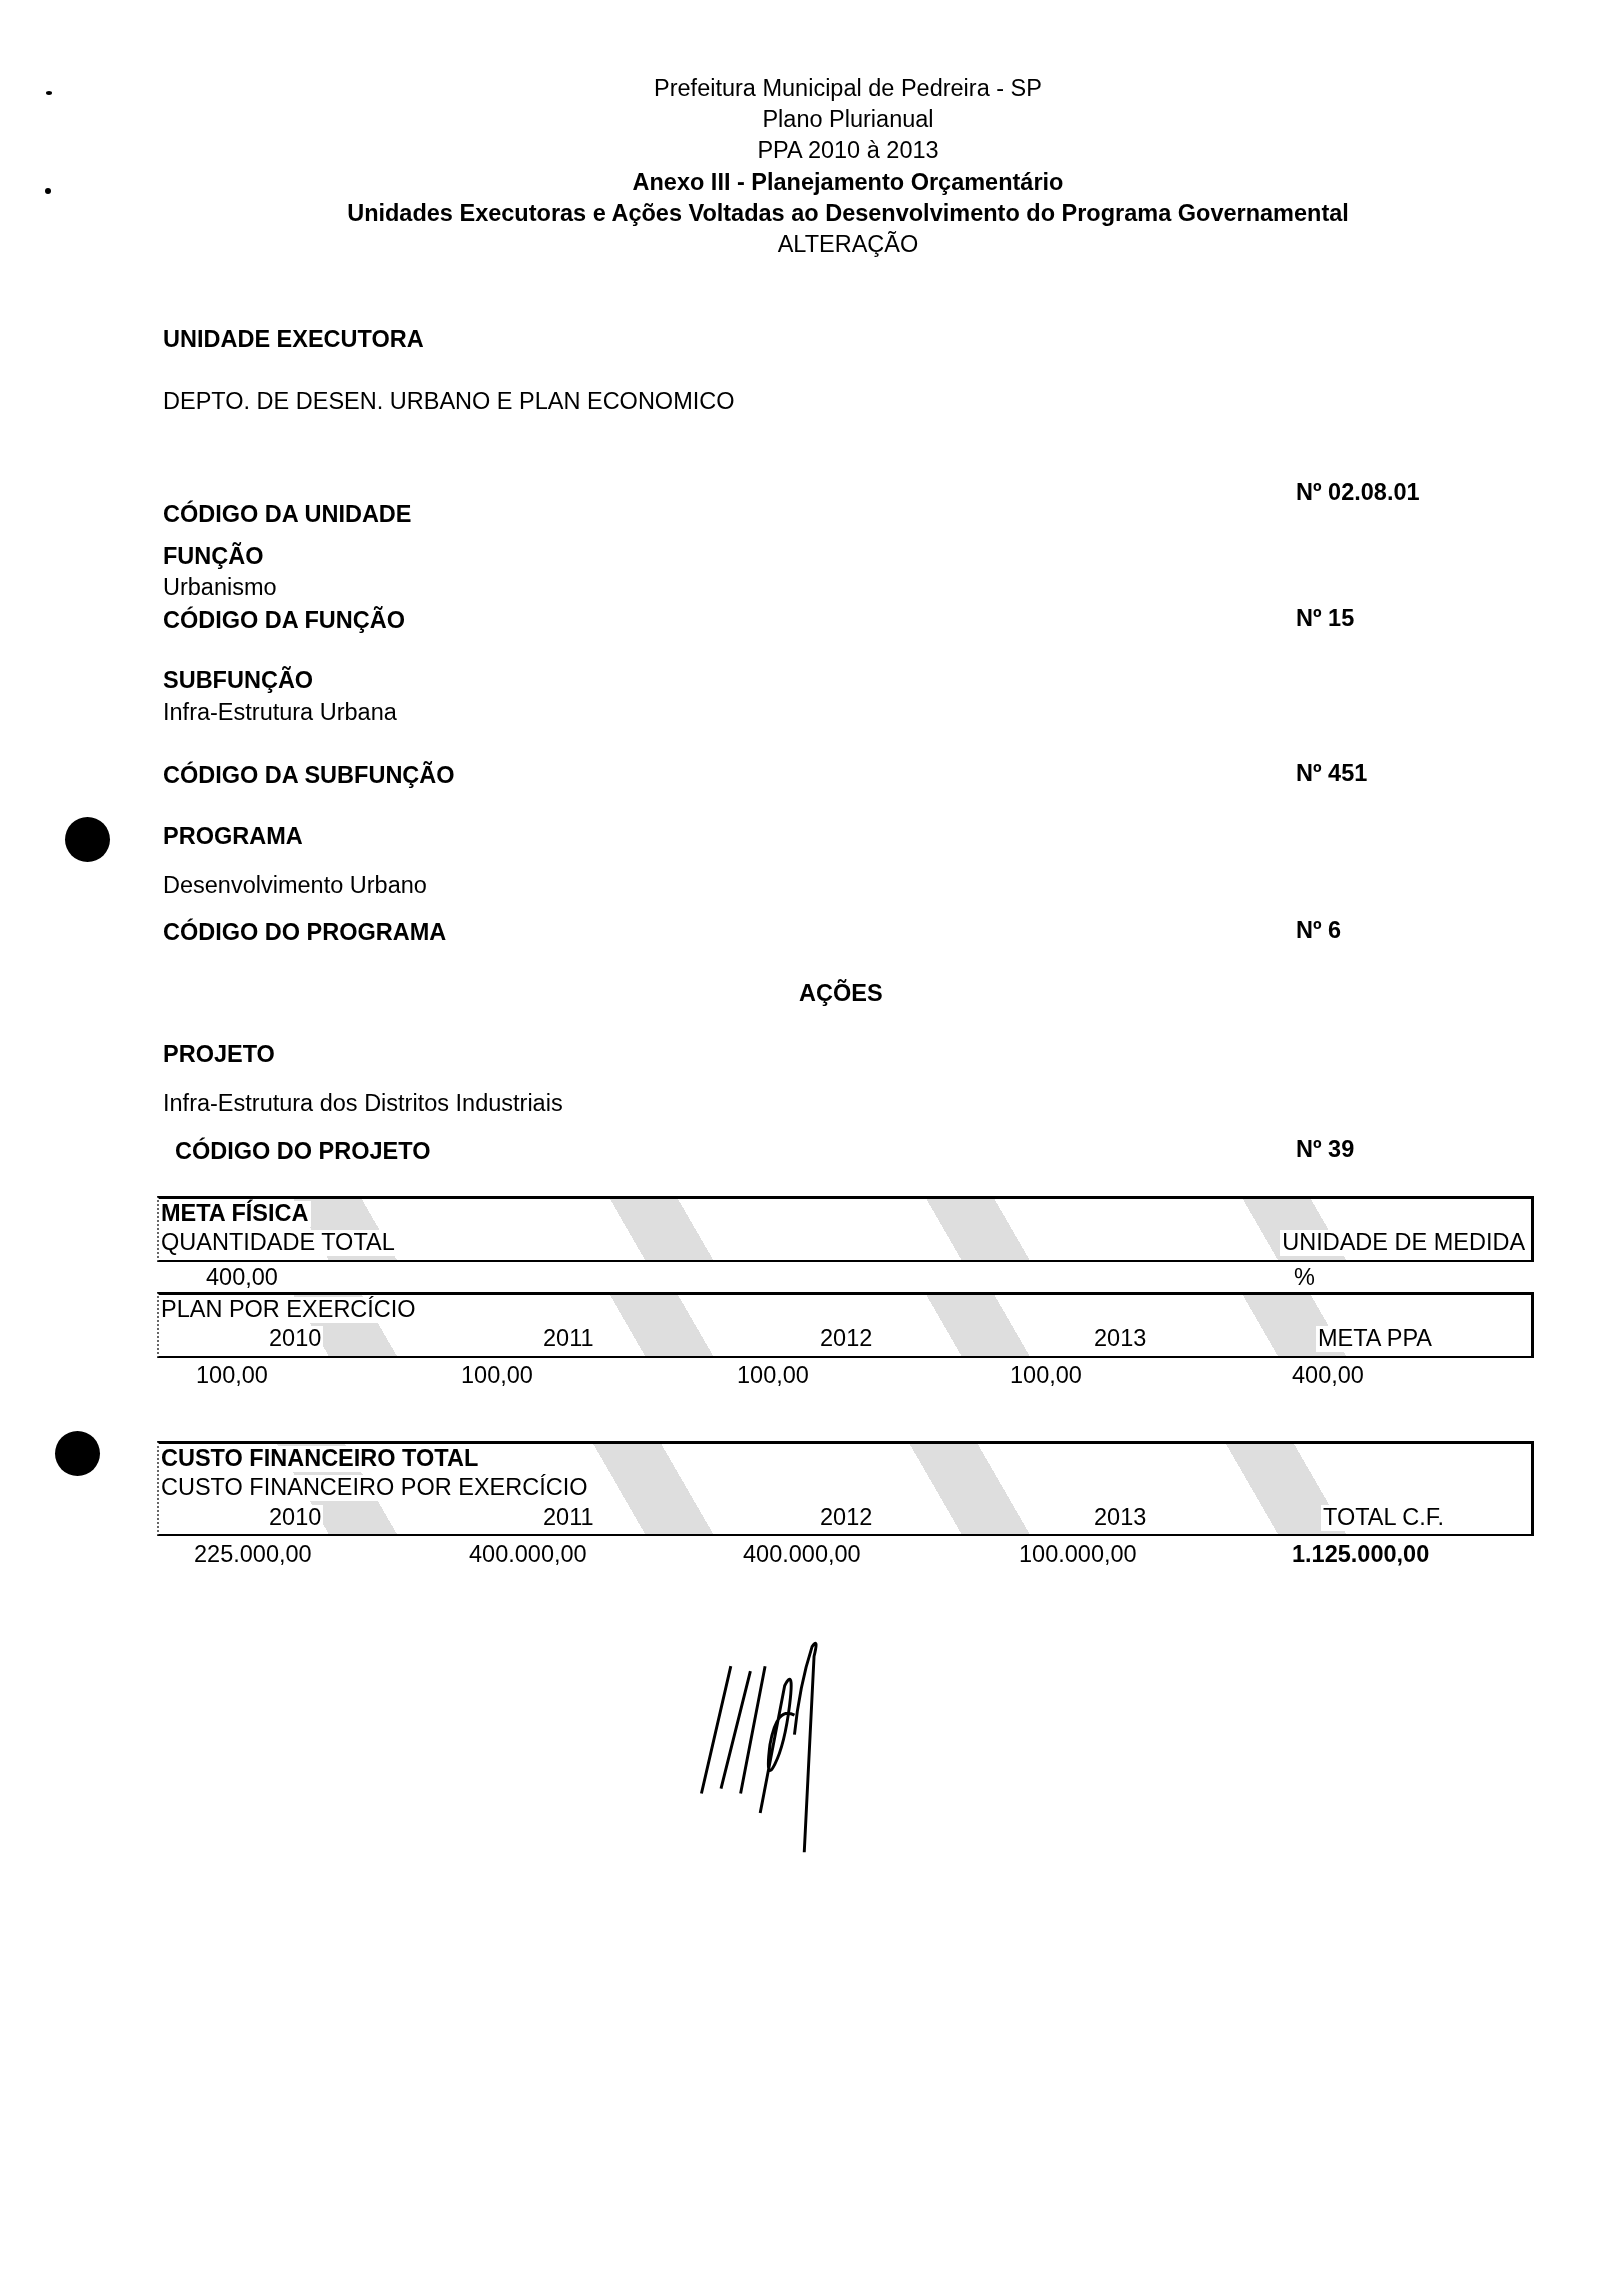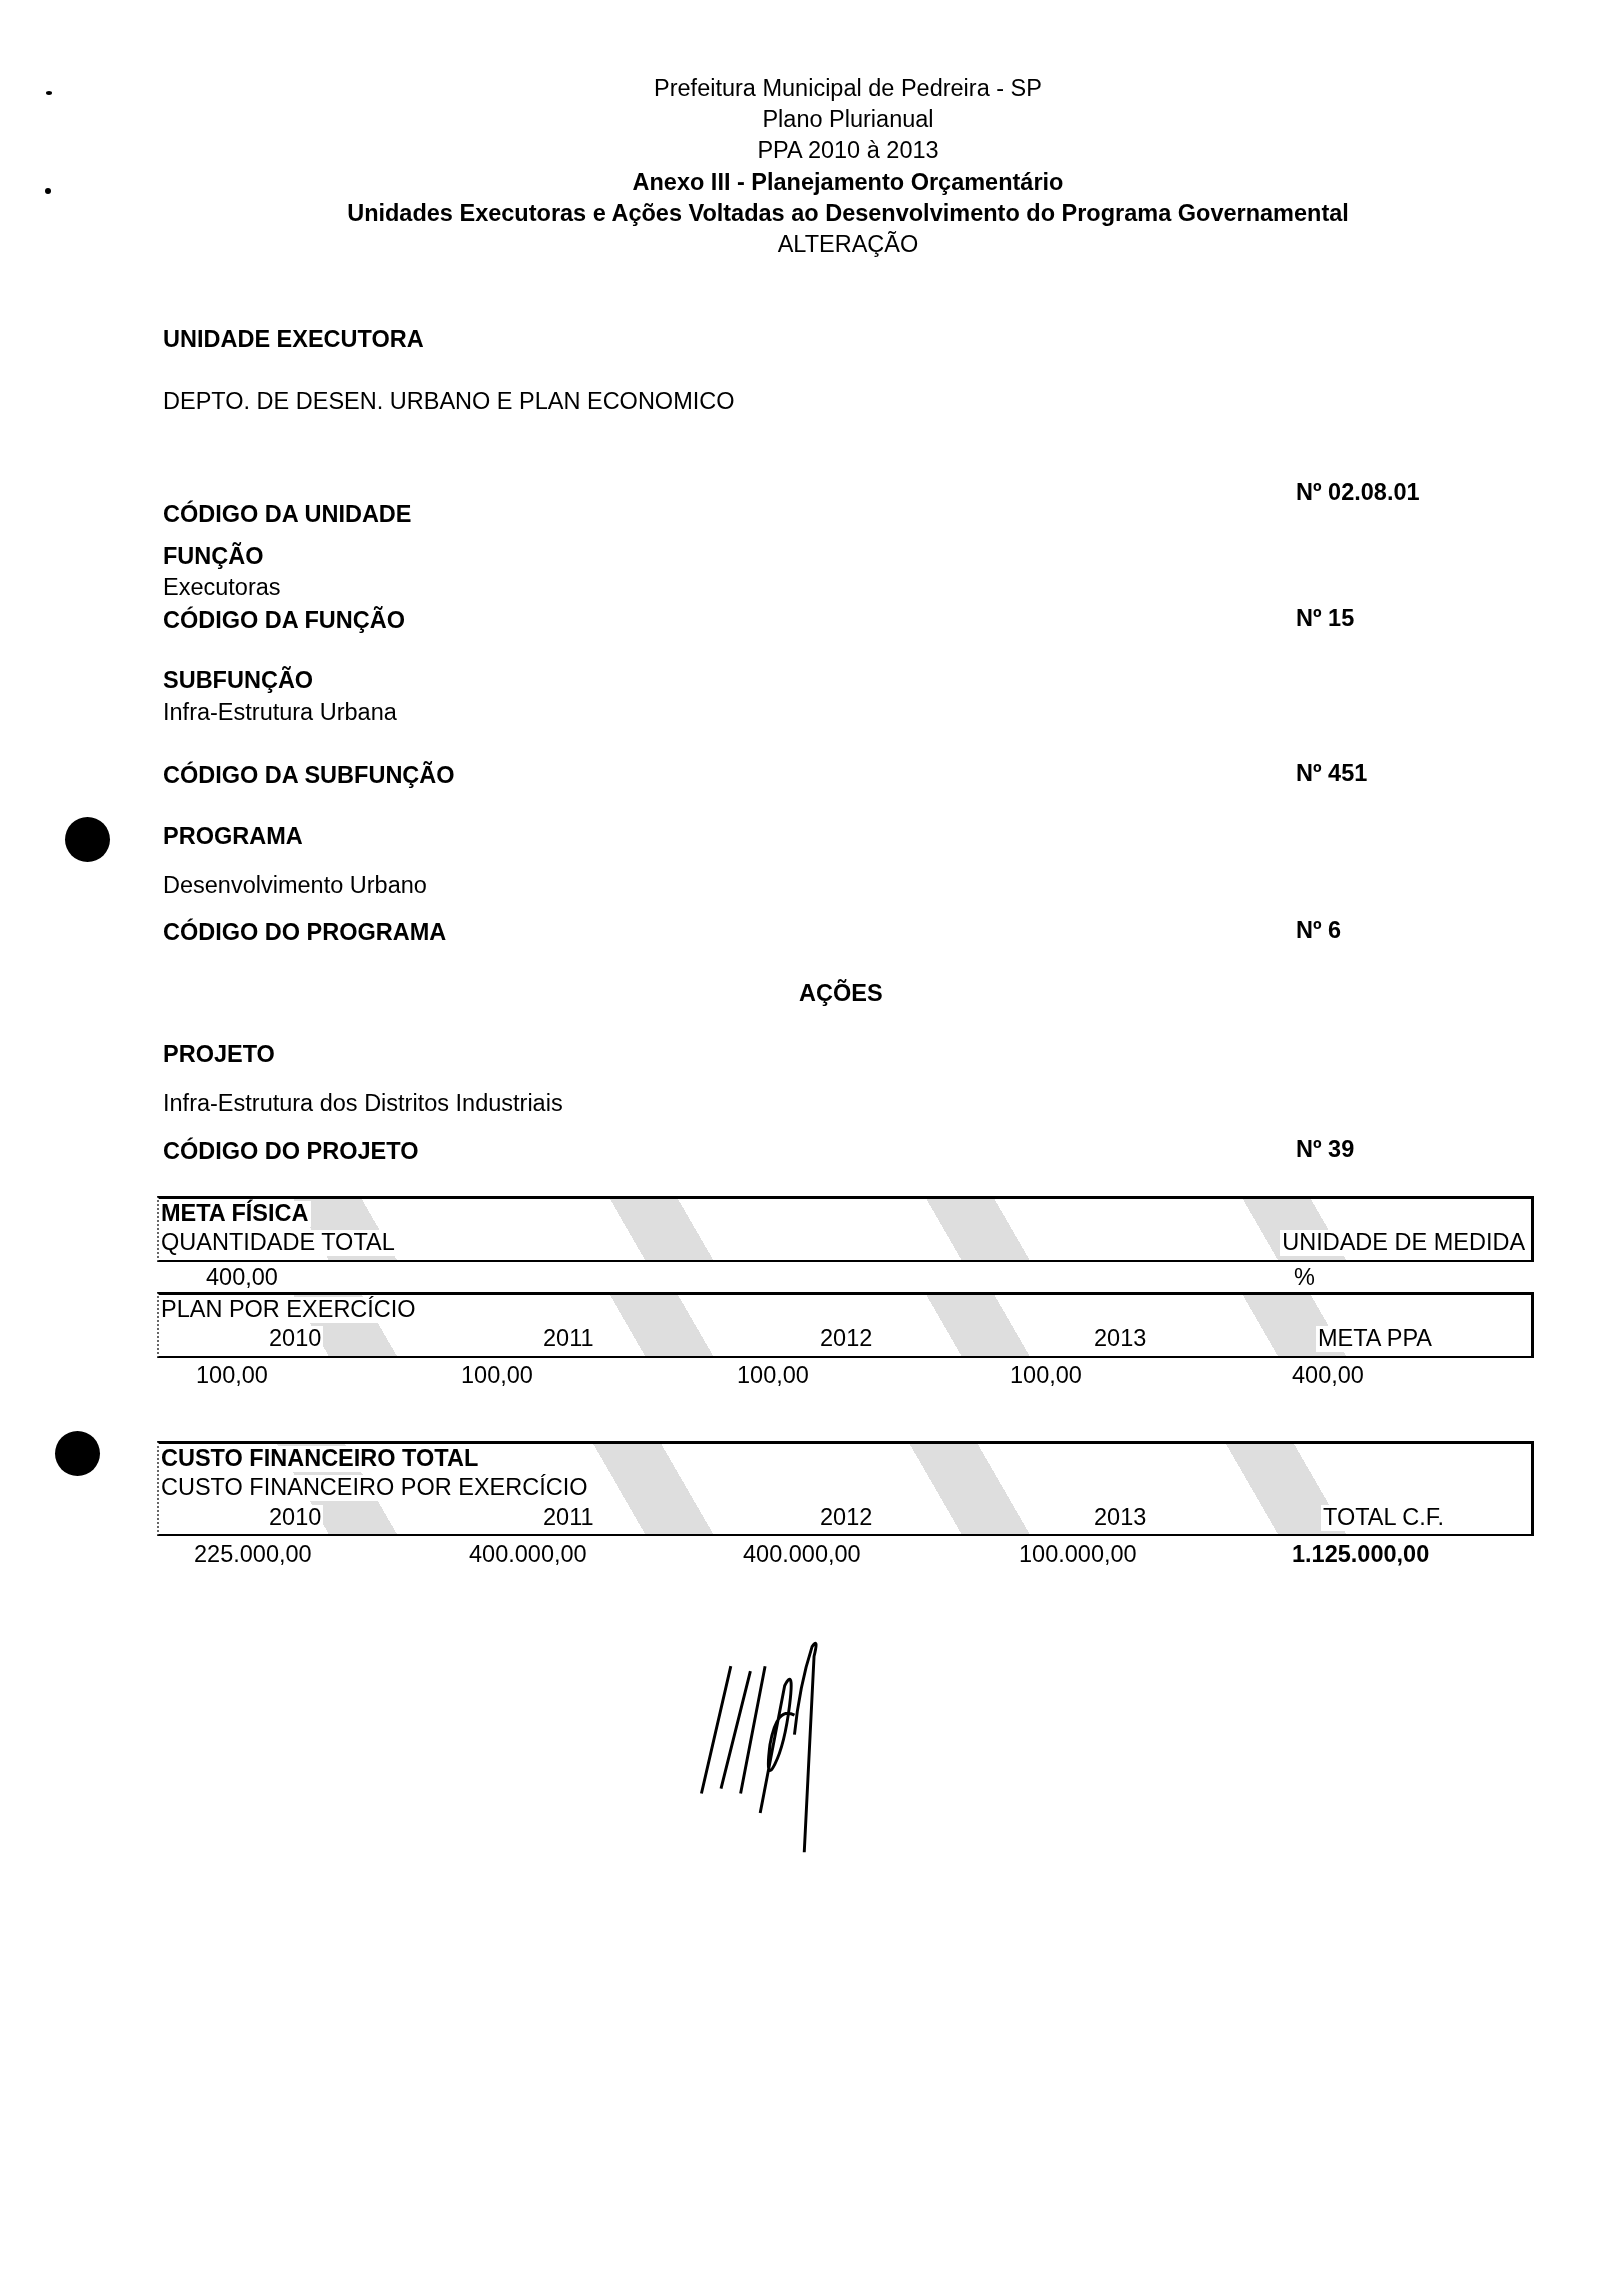--- a/index.html
+++ b/index.html
@@ -34,39 +34,39 @@
 <div class="hdr b" style="top:168px;">Anexo III - Planejamento Orçamentário</div>
 <div class="hdr b" style="top:199px;">Unidades Executoras e Ações Voltadas ao Desenvolvimento do Programa Governamental</div>
 <div class="hdr" style="top:230px;">ALTERAÇÃO</div>
 
 <div class="lbl" style="top:326px;">UNIDADE EXECUTORA</div>
 <div class="txt" style="top:388px;">DEPTO. DE DESEN. URBANO E PLAN ECONOMICO</div>
 <div class="lbl" style="top:478px;margin-top:23px;">CÓDIGO DA UNIDADE</div>
 <div class="num" style="top:479px; left:1296px;">Nº 02.08.01</div>
 
 <div class="lbl" style="top:543px;">FUNÇÃO</div>
-<div class="txt" style="top:574px;">Executoras</div>
+<div class="txt" style="top:574px;">Urbanismo</div>
 <div class="lbl" style="top:607px;">CÓDIGO DA FUNÇÃO</div>
 <div class="num" style="top:605px; left:1296px;">Nº 15</div>
 
 <div class="lbl" style="top:667px;">SUBFUNÇÃO</div>
 <div class="txt" style="top:699px;">Infra-Estrutura Urbana</div>
 <div class="lbl" style="top:762px;">CÓDIGO DA SUBFUNÇÃO</div>
 <div class="num" style="top:760px; left:1296px;">Nº 451</div>
 
 <div class="lbl" style="top:823px;">PROGRAMA</div>
 <div class="txt" style="top:872px;">Desenvolvimento Urbano</div>
 <div class="lbl" style="top:919px;">CÓDIGO DO PROGRAMA</div>
 <div class="num" style="top:917px; left:1296px;">Nº 6</div>
 
 <div class="abs" style="top:980px; left:799px; font-size:23.5px; font-weight:bold;">AÇÕES</div>
 
 <div class="lbl" style="top:1041px;">PROJETO</div>
 <div class="txt" style="top:1090px;">Infra-Estrutura dos Distritos Industriais</div>
-<div class="lbl" style="top:1138px;">CÓDIGO DO PROJETO</div>
+<div class="lbl" style="top:1138px;margin-left:12px;">CÓDIGO DO PROJETO</div>
 <div class="num" style="top:1136px; left:1296px;">Nº 39</div>
 
 <div class="box" style="top:1196px; height:61px;">
   <div class="boxlbl b" style="left:0; top:2px;">META FÍSICA</div>
   <div class="boxlbl" style="left:0; top:31px;">QUANTIDADE TOTAL</div>
   <div class="boxlbl" style="right:3.9px; top:31px;text-align:right;">UNIDADE DE MEDIDA</div>
 </div>
 <div class="val" style="top:1264px; left:206px;">400,00</div>
 <div class="val" style="top:1264px; left:1294px;">%</div>
 

